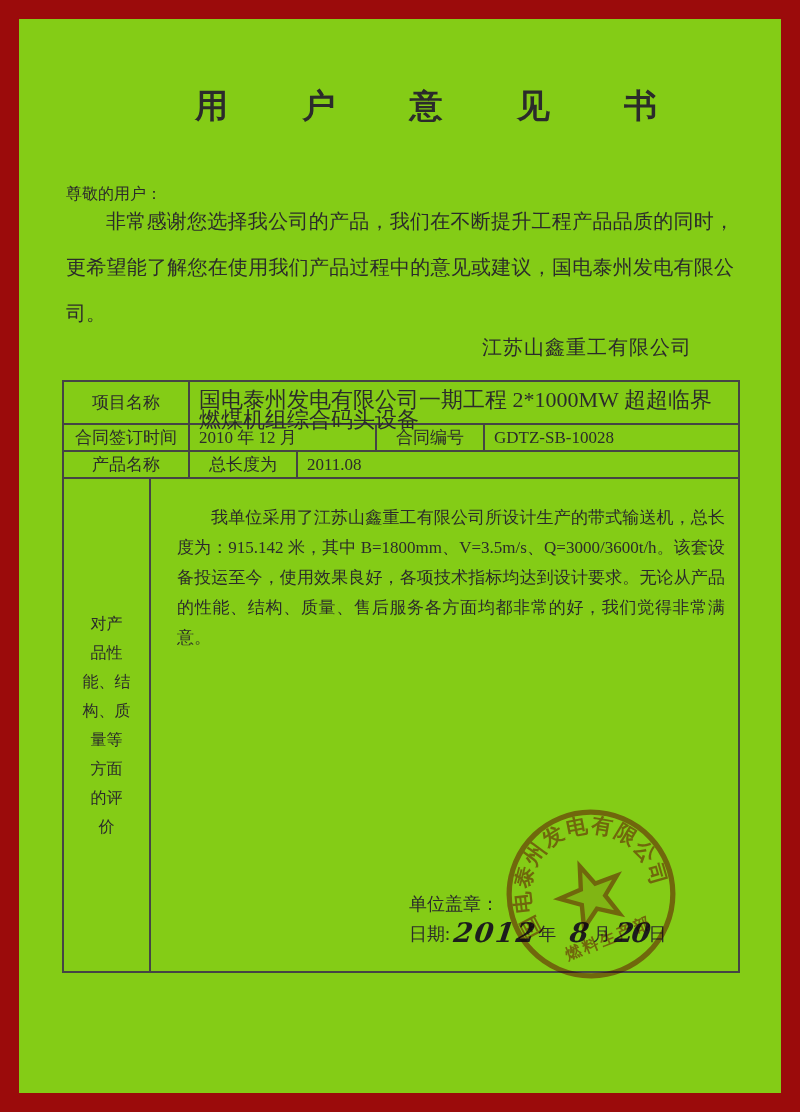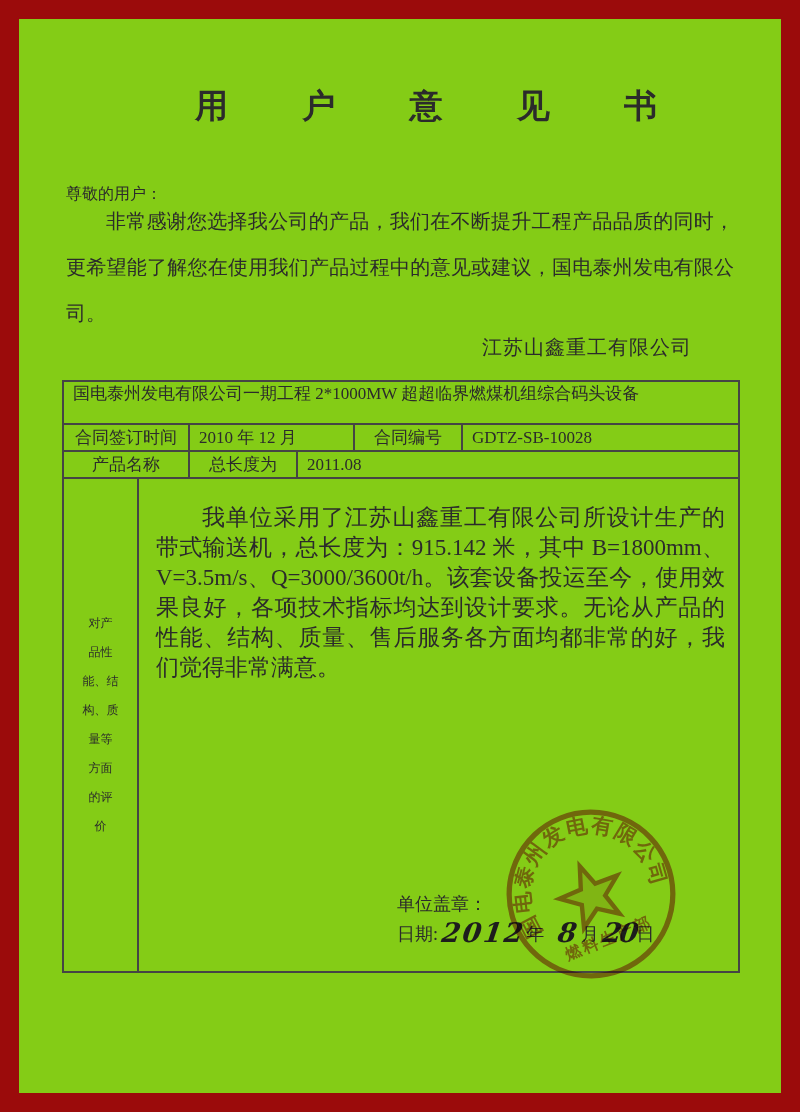--- a/index.html
+++ b/index.html
@@ -35,34 +35,34 @@
     position:absolute; left:62px; top:380px; width:678px; height:593px;
     border:2px solid #454545; display:flex; flex-direction:column;
     font-size:17px;
   }
   .row { display:flex; border-bottom:2px solid #454545; }
   .row:last-child { border-bottom:none; flex:1; }
   .cell { border-right:2px solid #454545; display:flex; align-items:center; }
   .cell:last-child { border-right:none; }
   .lbl { justify-content:center; text-align:center; }
   .w1 { width:126px; flex:none; }
-  .w2 { width:165px; flex:none; }
+  .w2 { width:187px; flex:none; }
   .w3 { width:108px; flex:none; }
   .grow { flex:1; }
   .val { padding:2px 9px; }
   .r1 { height:43px; }
-  .r1 .val { font-size:17px; line-height:20px; align-items:flex-start; padding-top:2px; display:block; }
+  .r1 .val { font-size:22px; line-height:20px; align-items:flex-start; padding-top:8px; display:block; }
   .r2,.r3 { height:27px; }
   .eval-lbl {
-    width:75px; flex:none; justify-content:center; text-align:center;
-    white-space:pre-line; font-size:12px; line-height:29px;
+    width:87px; flex:none; justify-content:center; text-align:center;
+    white-space:pre-line; font-size:16px; line-height:29px;
   }
   .eval-content { flex:1; position:relative; display:block; }
   .eval-text {
-    margin:24px 13px 0 17px; font-size:23px; line-height:30px;
+    margin:24px 13px 0 26px; font-size:17px; line-height:30px;
     text-align:justify; text-indent:2em;
   }
   .sign-block { position:absolute; left:258px; top:413px; font-size:18px; line-height:25px; }
   .date-line { margin-top:3px; white-space:nowrap; }
   .hw {
     font-family:"DejaVu Serif",serif; font-style:italic; font-weight:600;
     font-size:27px; letter-spacing:2px; color:#1d1d1d;
     display:inline-block; transform:skewX(-8deg); vertical-align:-2px;
   }
   .hw-year { margin:0 1px 0 4px; }
@@ -83,20 +83,21 @@
   <h1 class="title"><span>用 户 意 见 书</span></h1>
 
   <div class="salutation">尊敬的用户：</div>
 
   <p class="intro">非常感谢您选择我公司的产品，我们在不断提升工程产品品质的同时，更希望能了解您在使用我们产品过程中的意见或建议，国电泰州发电有限公司。</p>
 
   <div class="company-sign">江苏山鑫重工有限公司</div>
 
   <div class="doc-table">
     <div class="row r1">
+      <div class="cell lbl w1">项目名称</div>
       <div class="cell val grow">国电泰州发电有限公司一期工程 2*1000MW 超超临界燃煤机组综合码头设备</div>
     </div>
     <div class="row r2">
       <div class="cell lbl w1">合同签订时间</div>
       <div class="cell val w2">2010 年 12 月</div>
       <div class="cell lbl w3">合同编号</div>
       <div class="cell val grow">GDTZ-SB-10028</div>
     </div>
     <div class="row r3">
       <div class="cell lbl w1">产品名称</div>

